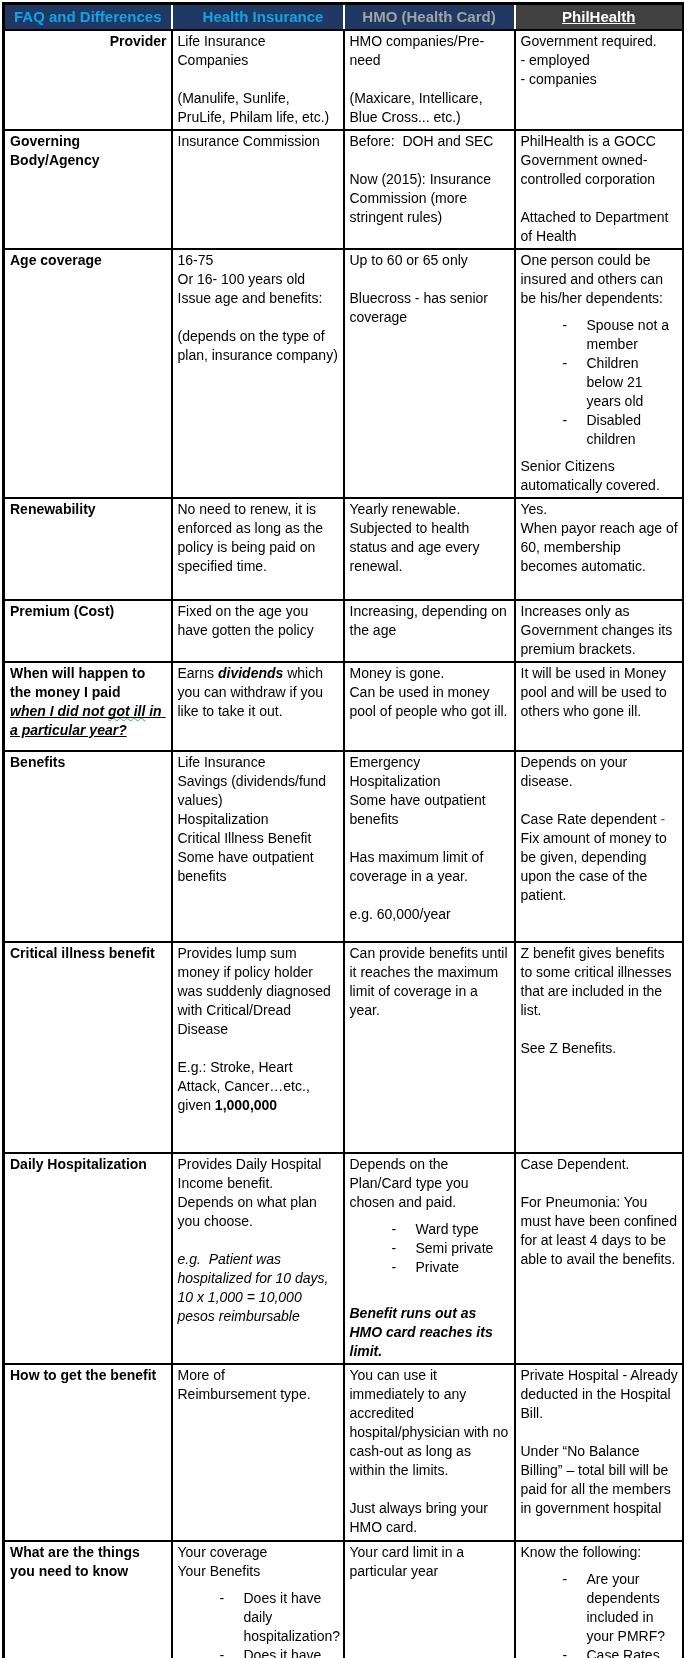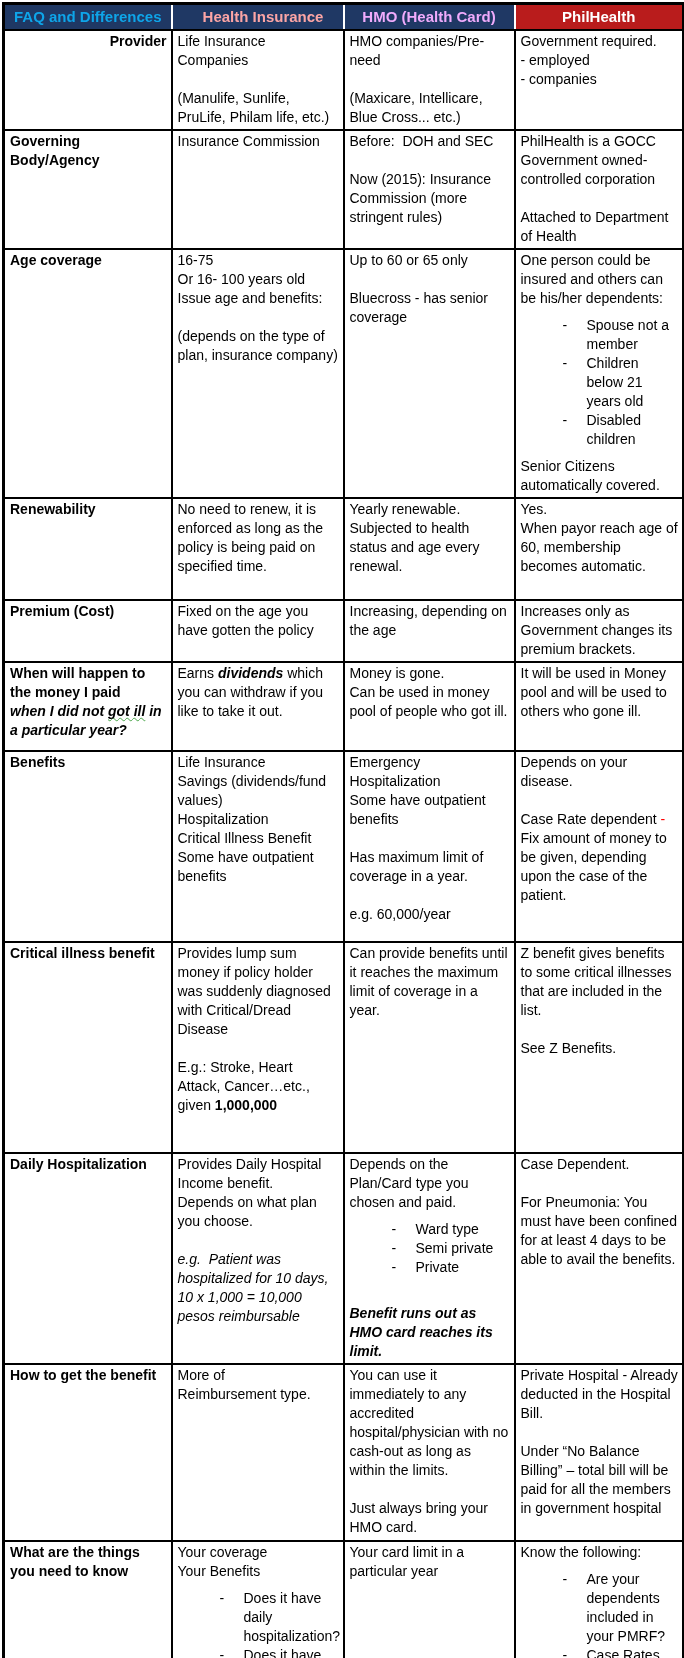--- a/index.html
+++ b/index.html
@@ -39,21 +39,21 @@
     overflow: hidden;
   }
   td.label { font-weight: 700; }
   .p { white-space: pre-wrap; }
   .gap { height: 19px; }
   ul.blist { list-style: none; margin: 8px; padding: 0 0 0 58px; }
   ul.blist li { position: relative; }
   ul.blist li::before { content: "-"; position: absolute; left: -24px; top: 0; }
   .b { font-weight: 700; }
   .i { font-style: italic; }
-  .u { }
+  .u { text-decoration: underline; }
   .w {
     text-decoration-line: underline;
     text-decoration-style: wavy;
     text-decoration-color: #4ca64c;
     text-decoration-thickness: 1px;
     text-decoration-skip-ink: none;
   }
 </style>
 </head>
 <body>
@@ -62,23 +62,23 @@
   <table class="cmp">
     <colgroup>
       <col class="c0">
         <col class="c1">
         <col class="c2">
         <col class="c3">
     </colgroup>
     <thead>
       <tr id="hdr-row">
           <th style="background: rgb(31, 56, 100); color: #0ea5e9;">FAQ and Differences</th>
-          <th style="background: rgb(31, 56, 100); color: #fca5a5; padding-left: 13px;">Health Insurance</th>
-          <th style="background: rgb(31, 56, 100); color: #f0abfc;">HMO (Health Card)</th>
-          <th style="background: #b91c1c; color: rgb(255, 255, 255);">PhilHealth</th>
+          <th style="background: rgb(31, 56, 100); color: #0ea5e9; padding-left: 13px;">Health Insurance</th>
+          <th style="background: rgb(31, 56, 100); color: #a3a3a3;">HMO (Health Card)</th>
+          <th style="background: #404040; color: rgb(255, 255, 255); text-decoration: underline;">PhilHealth</th>
         </tr>
     </thead>
     <tbody id="table-body">
         <tr>
           <td class="label" style="height: 86px; text-align: right;">
             <div class="p"><span>Provider</span></div>
           </td>
           <td>
             <div class="p"><span>Life Insurance Companies</span></div>
             <div class="gap"></div>

